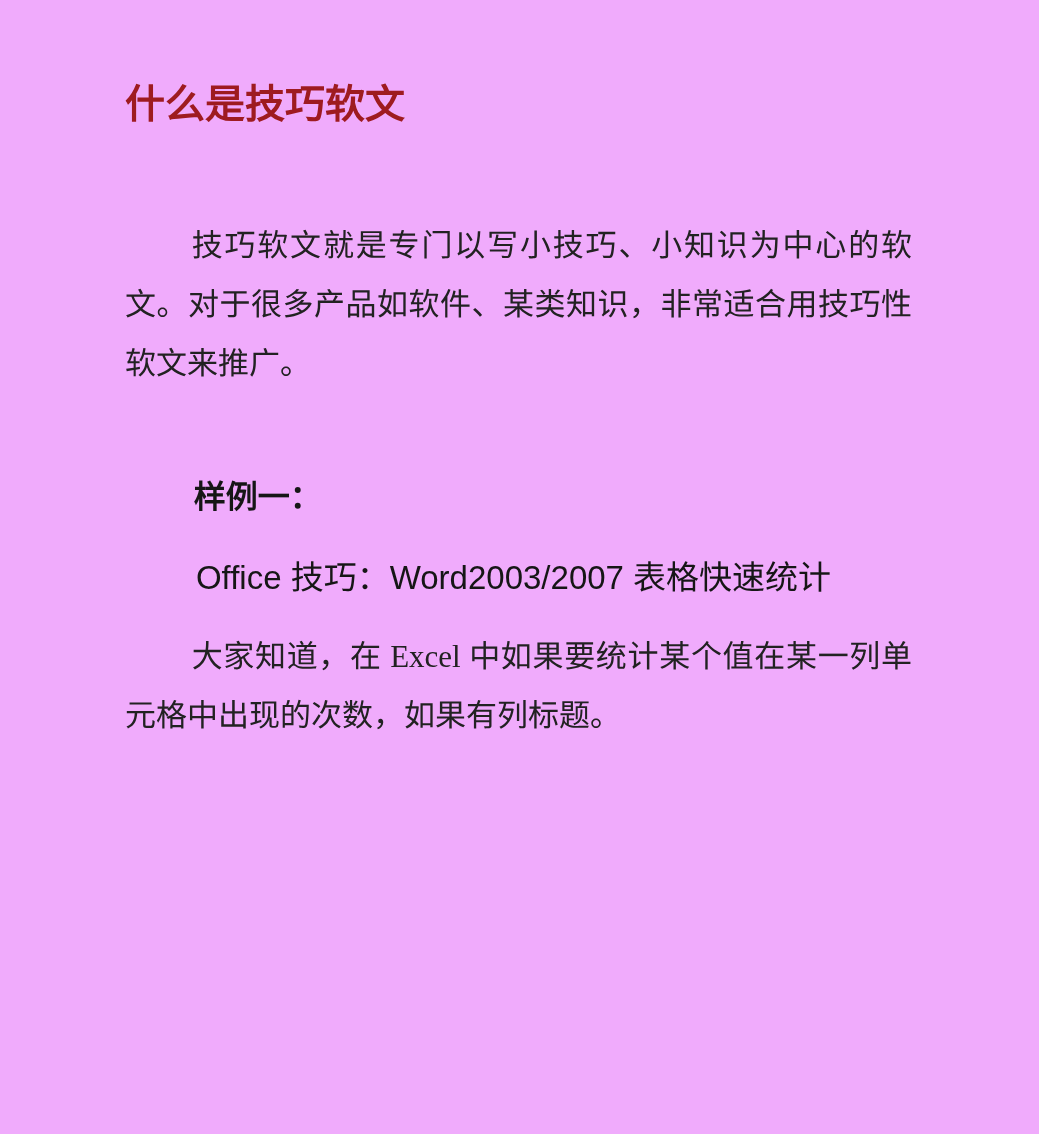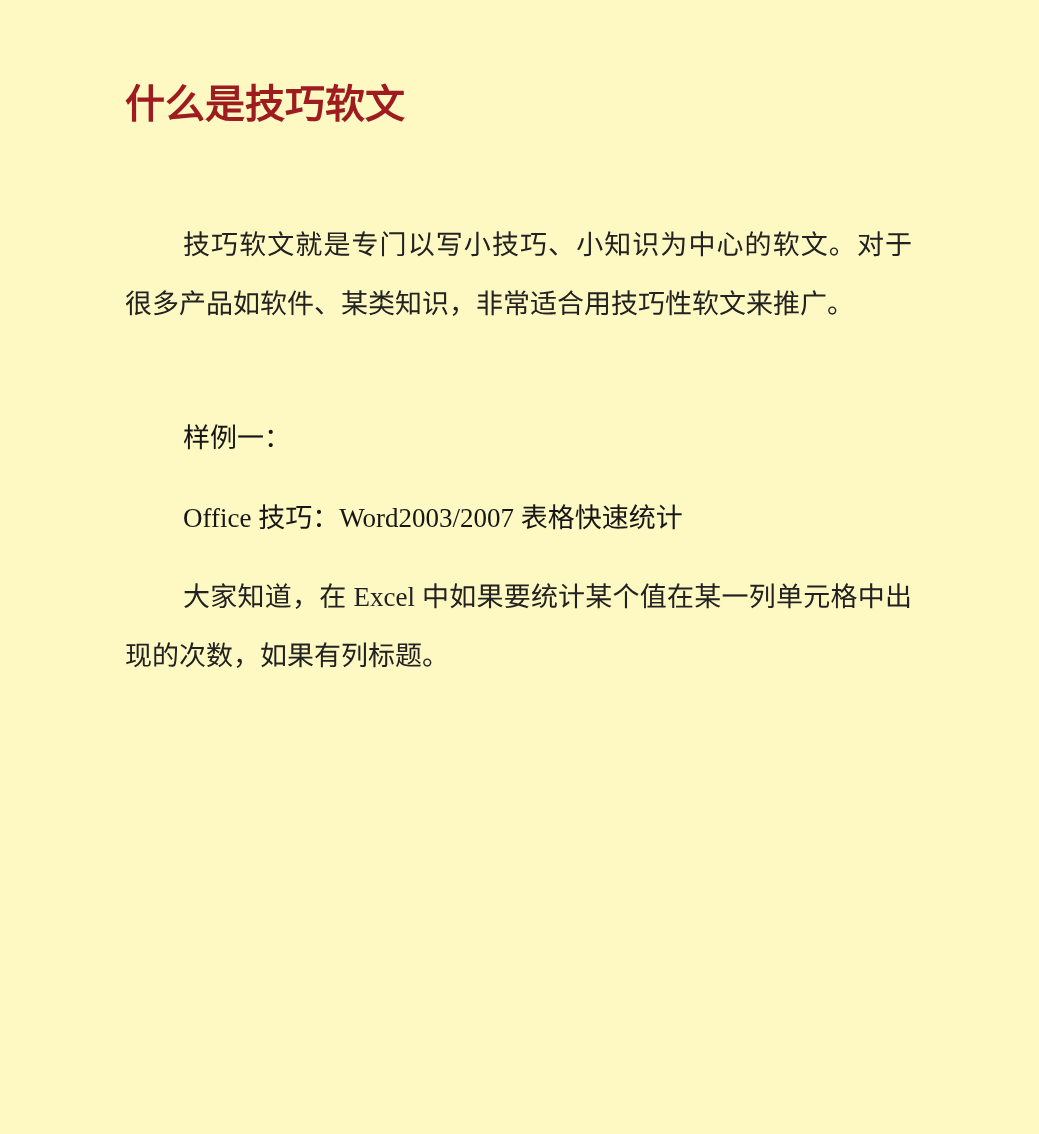--- a/index.html
+++ b/index.html
@@ -10,60 +10,60 @@
   body {
     width: 1039px;
     height: 1134px;
     overflow: hidden;
     position: relative;
   }
   .page {
     box-sizing: border-box;
     width: 1039px;
     height: 1134px;
-    background: #fef9c3;
+    background: #f0abfc;
     padding: 78px 127px 0 125px; 
   }
   .doc-title {
     margin: 0;
     font-family: "Liberation Serif", "DejaVu Serif", serif;
     font-weight: bold;
     font-size: 40px;
     line-height: 54px;
     letter-spacing: 0px;
     color: #9E1B20;
   }
   p {
     margin: 0;
     color: #1c1c1c;
   }
   .body-para {
     font-family: "Liberation Serif", "DejaVu Serif", serif;
-    font-size: 27px;
+    font-size: 31px;
     line-height: 59px;
     text-align: justify;
     text-justify: inter-ideograph;
     text-indent: 2.15em;
     color: #222222;
   }
   .para-intro   { margin-top: 84px; }
   .sample-label {
     margin-top: 75px;
     font-family: "Liberation Sans", "DejaVu Sans", sans-serif;
-    font-weight: normal;
-    font-size: 27px;
+    font-weight: bold;
+    font-size: 32px;
     line-height: 59px;
     text-indent: 2.15em;
     color: #161616;
   }
   .sample-heading {
     margin-top: 21px;
-    font-family: Liberation Serif, serif;
+    font-family: Liberation Sans, sans-serif;
     font-weight: normal;
-    font-size: 27px;
+    font-size: 33px;
     line-height: 59px;
     text-indent: 2.15em;
     color: #161616;
   }
   .para-excel { margin-top: 20px; }
   .para-word  { margin-top: 18px; }
 </style>
 </head>
 <body>
 

